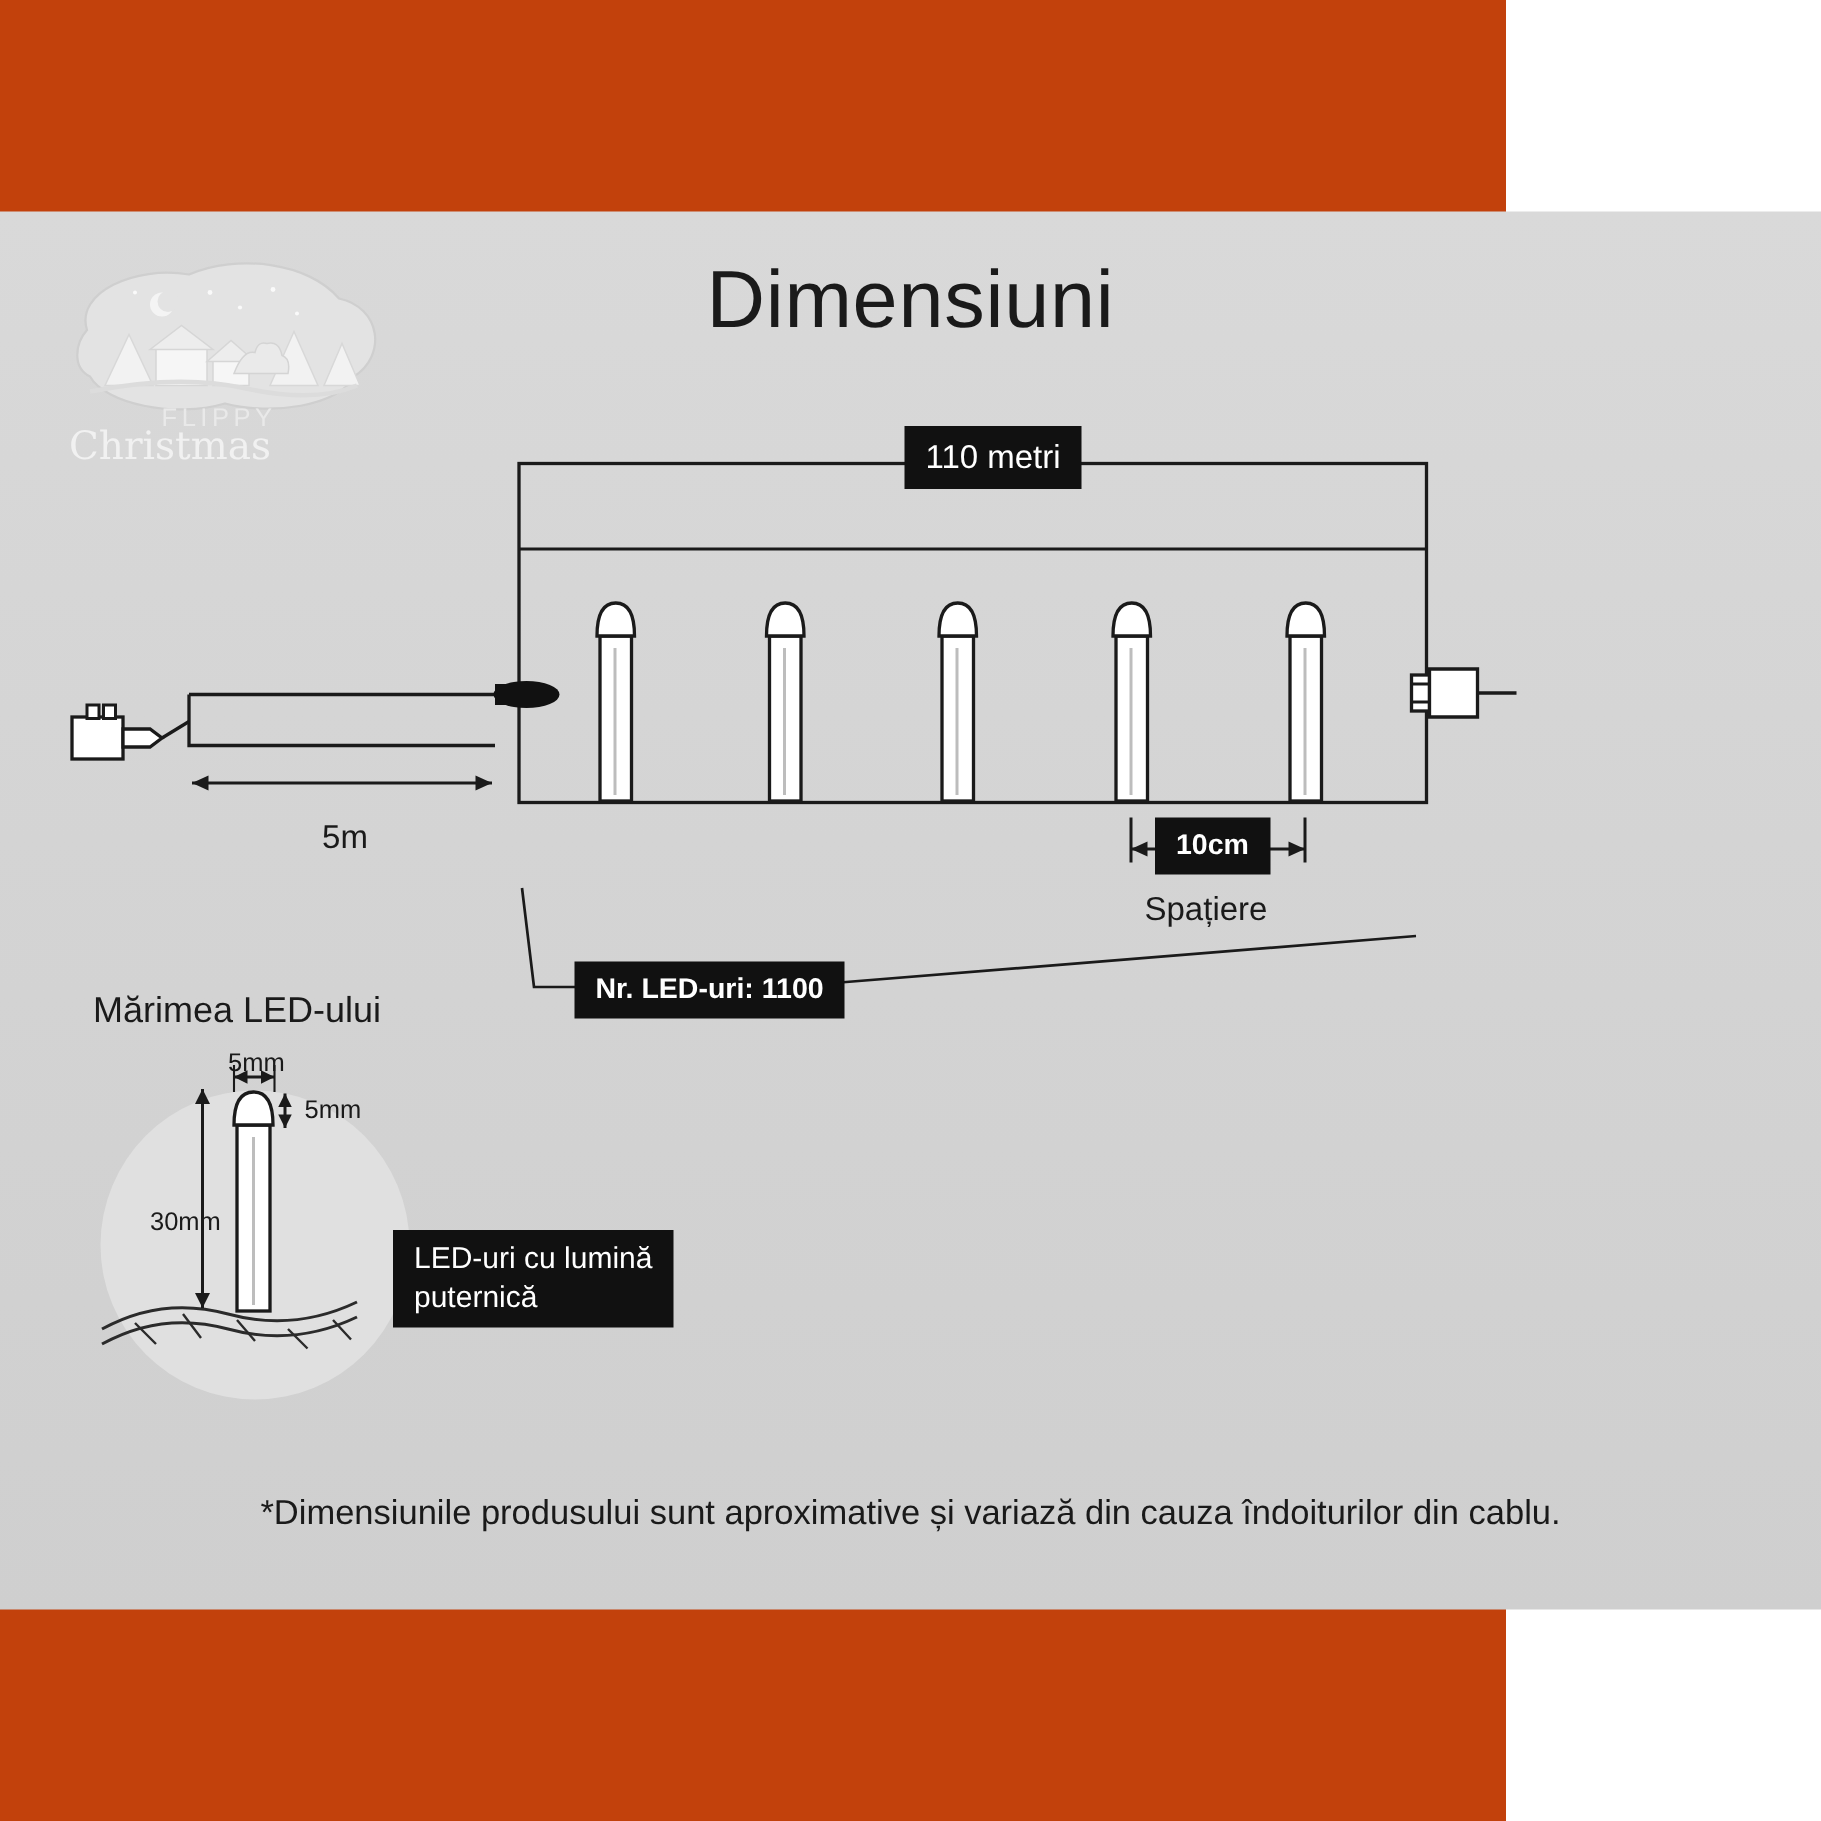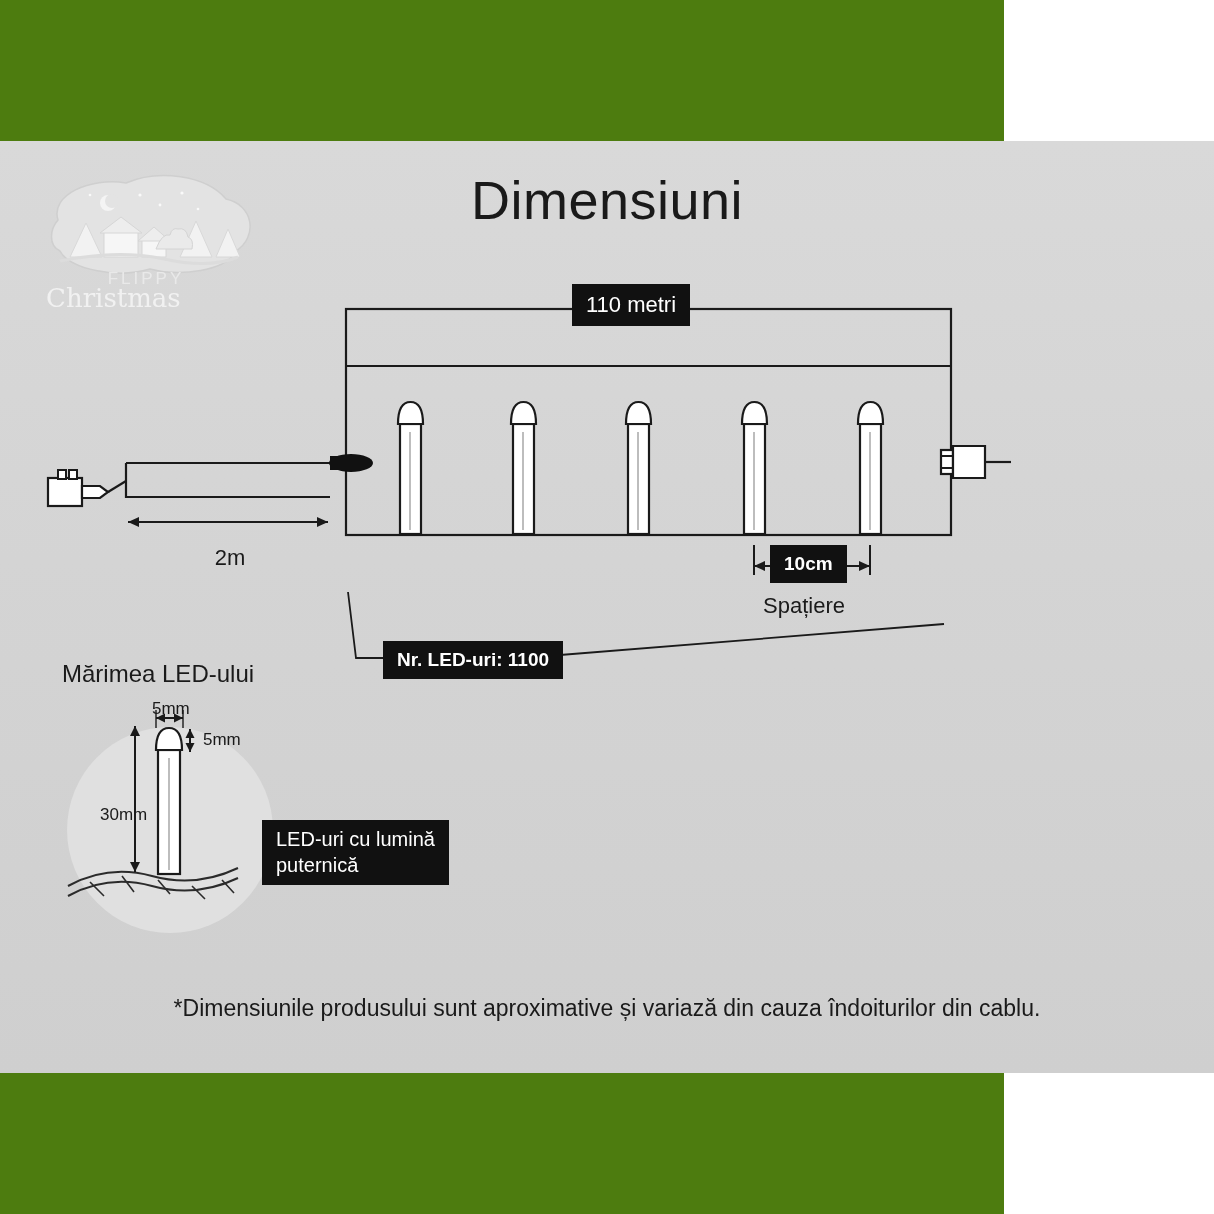--- a/index.html
+++ b/index.html
@@ -1,17 +1,17 @@
 <!DOCTYPE html>
 <html><head>
 <meta charset="utf-8">
 <style>
   html,body{margin:0;padding:0;background:#ffffff;}
   body{width:1214px;height:1214px;overflow:hidden;font-family:"Liberation Sans",sans-serif;}
-  #stage{position:relative;width:1004px;height:1214px;background:#4d7c0f;}
+  #stage{position:relative;width:1004px;height:1214px;background:#c2410c;}
   #panel{position:absolute;left:0;top:141px;width:1214px;height:932px;
          background:linear-gradient(180deg,#d9d9d9 0%,#d4d4d4 45%,#cfcfcf 100%);}
   .abs{position:absolute;}
   .title{left:0;top:169px;width:1214px;text-align:center;font-size:54px;color:#1a1a1a;letter-spacing:.5px;}
   .tag{background:#111111;color:#ffffff;font-size:20px;line-height:1.28;padding:7px 14px;
        display:inline-block;white-space:pre;}
   .tag.small{font-size:19px;font-weight:bold;}
   .lbl{color:#1a1a1a;font-size:20px;}
   .lbl.big{font-size:22px;}
   .note{left:0;top:995px;width:1214px;text-align:center;font-size:23px;color:#1a1a1a;}
@@ -121,23 +121,23 @@
       <path d="M870,566 l-11,-5 v10 z" fill="#1a1a1a"></path>
     </g>
 
     <g>
       <path d="M348,592 L356,658 L386,658" fill="none" stroke="#1a1a1a" stroke-width="1.8"></path>
       <path d="M560,655 L944,624" fill="none" stroke="#1a1a1a" stroke-width="1.8"></path>
     </g>
   </svg>
 
   <div class="abs" style="left:572px;top:284px;">
-    <span class="tag" style="font-size:22px;">110 metri</span>
+    <span class="tag" style="font-size:22px;margin-left:31px;">110 metri</span>
   </div>
-  <div class="abs lbl big" style="left:200px;top:545px;width:60px;text-align:center;">2m</div>
+  <div class="abs lbl big" style="left:200px;top:545px;width:60px;text-align:center;">5m</div>
   <div class="abs" style="left:770px;top:545px;">
     <span class="tag small">10cm</span>
   </div>
   <div class="abs lbl big" style="left:763px;top:593px;">Spațiere</div>
   <div class="abs" style="left:383px;top:641px;">
     <span class="tag small">Nr. LED-uri: 1100</span>
   </div>
 
   <div class="abs lbl" style="left:62px;top:660px;font-size:24px;">Mărimea LED-ului</div>
 

